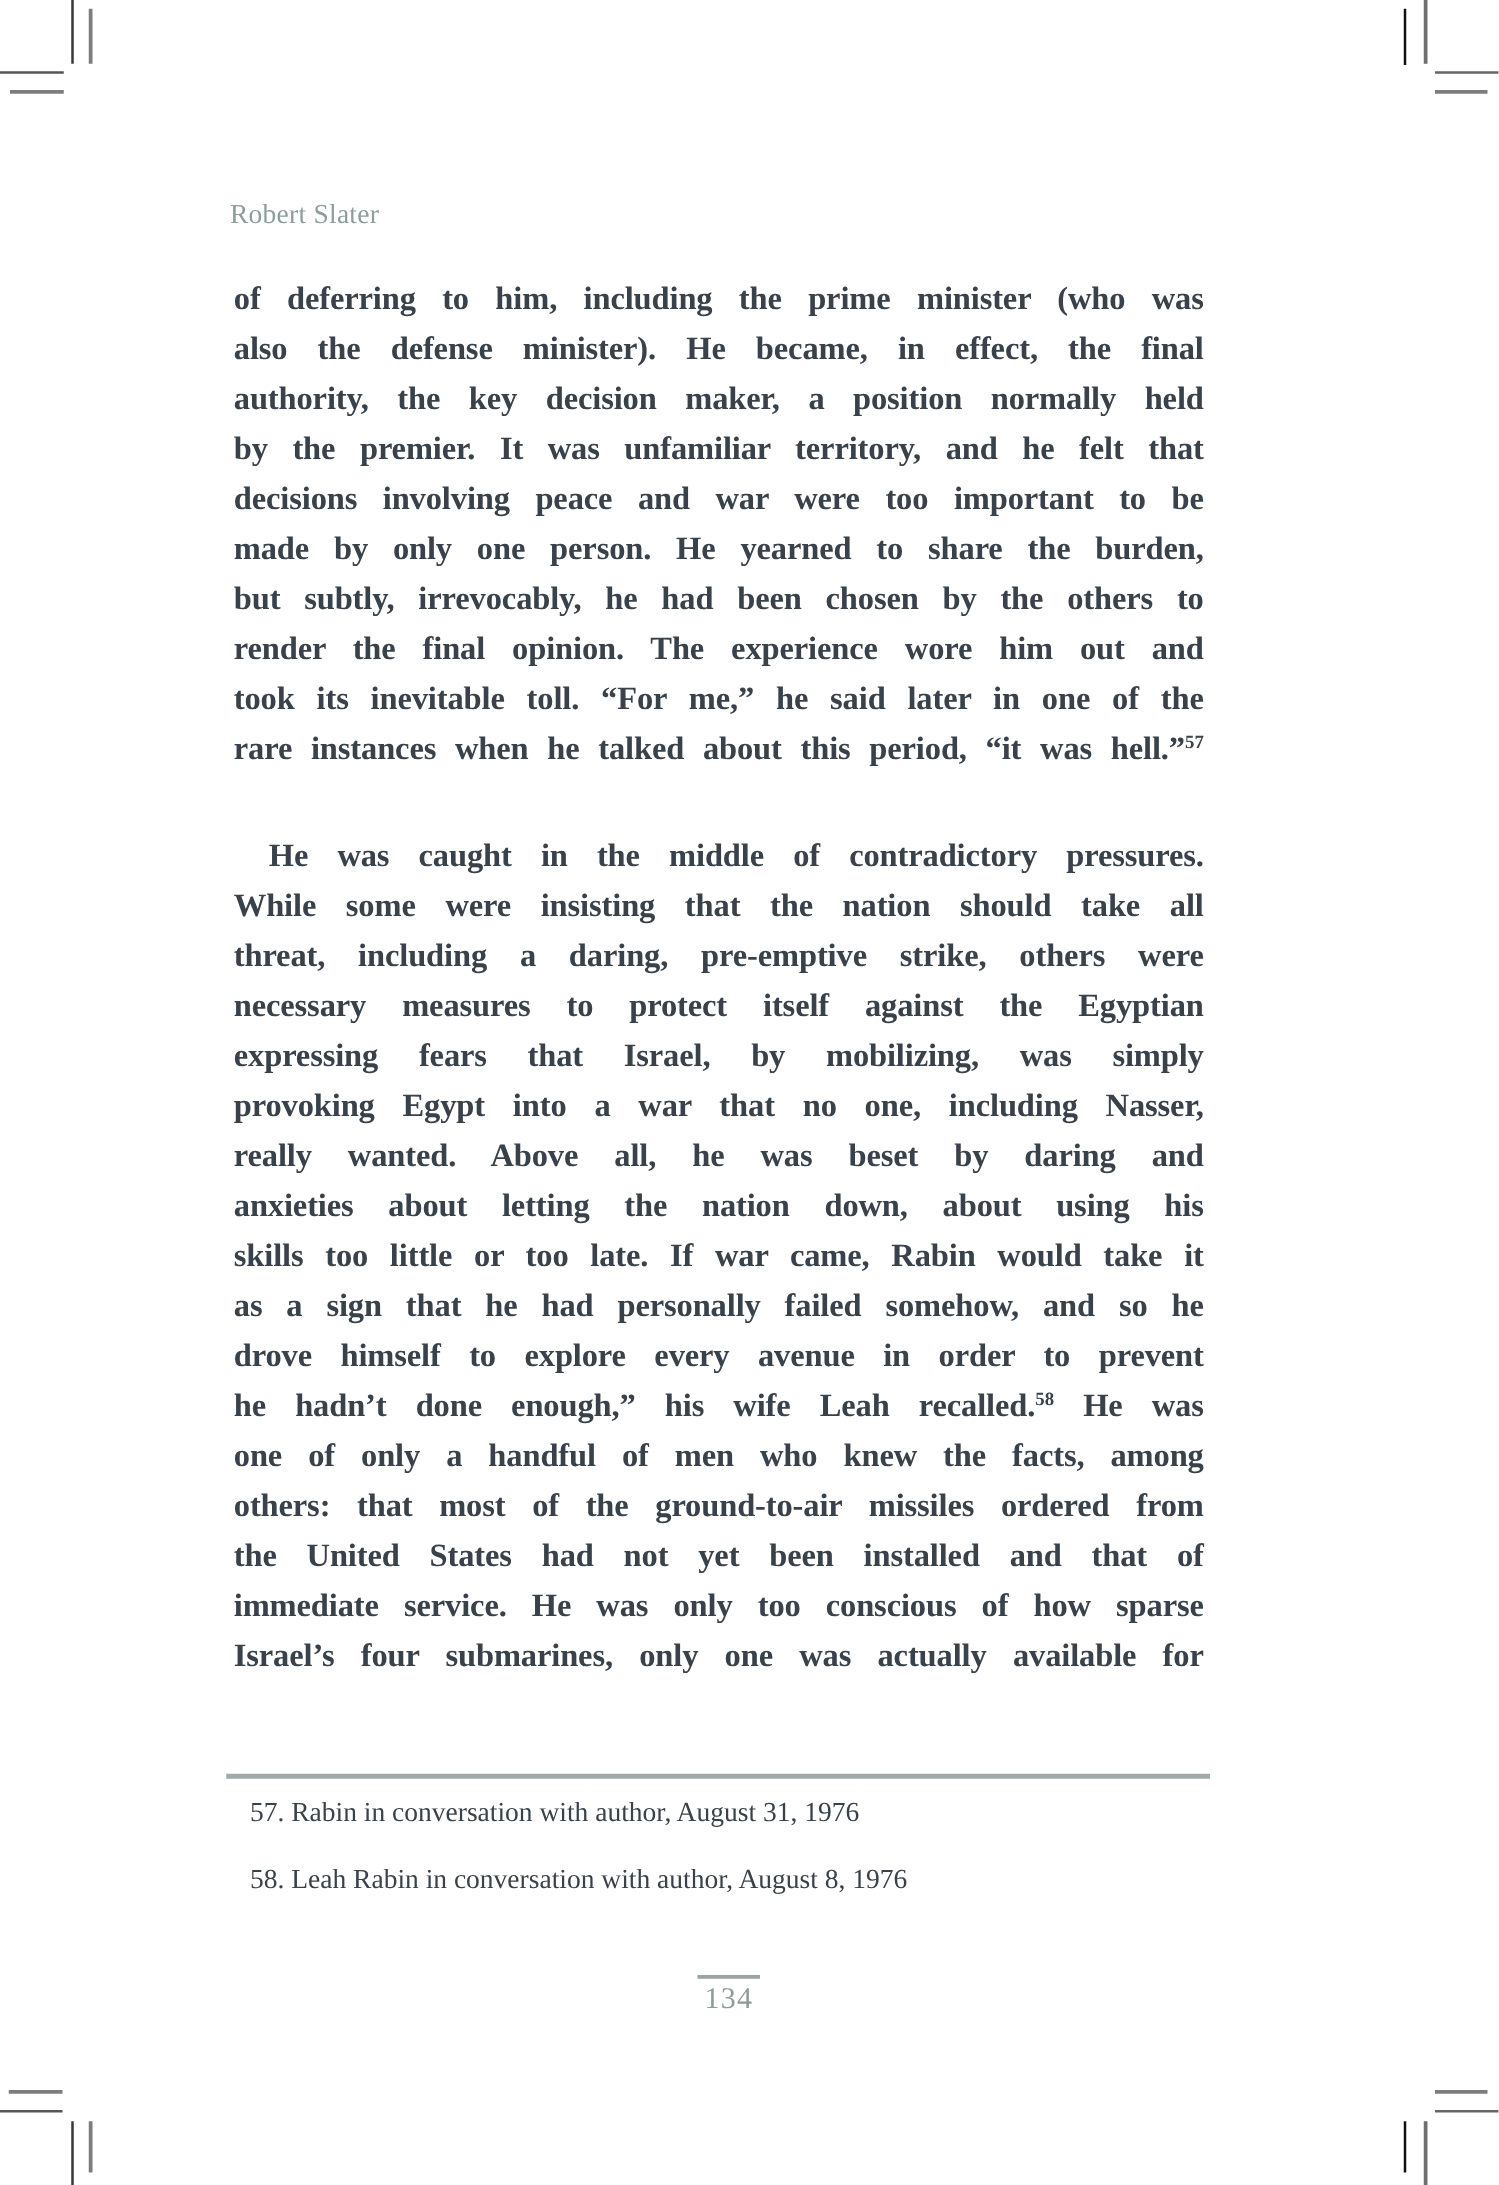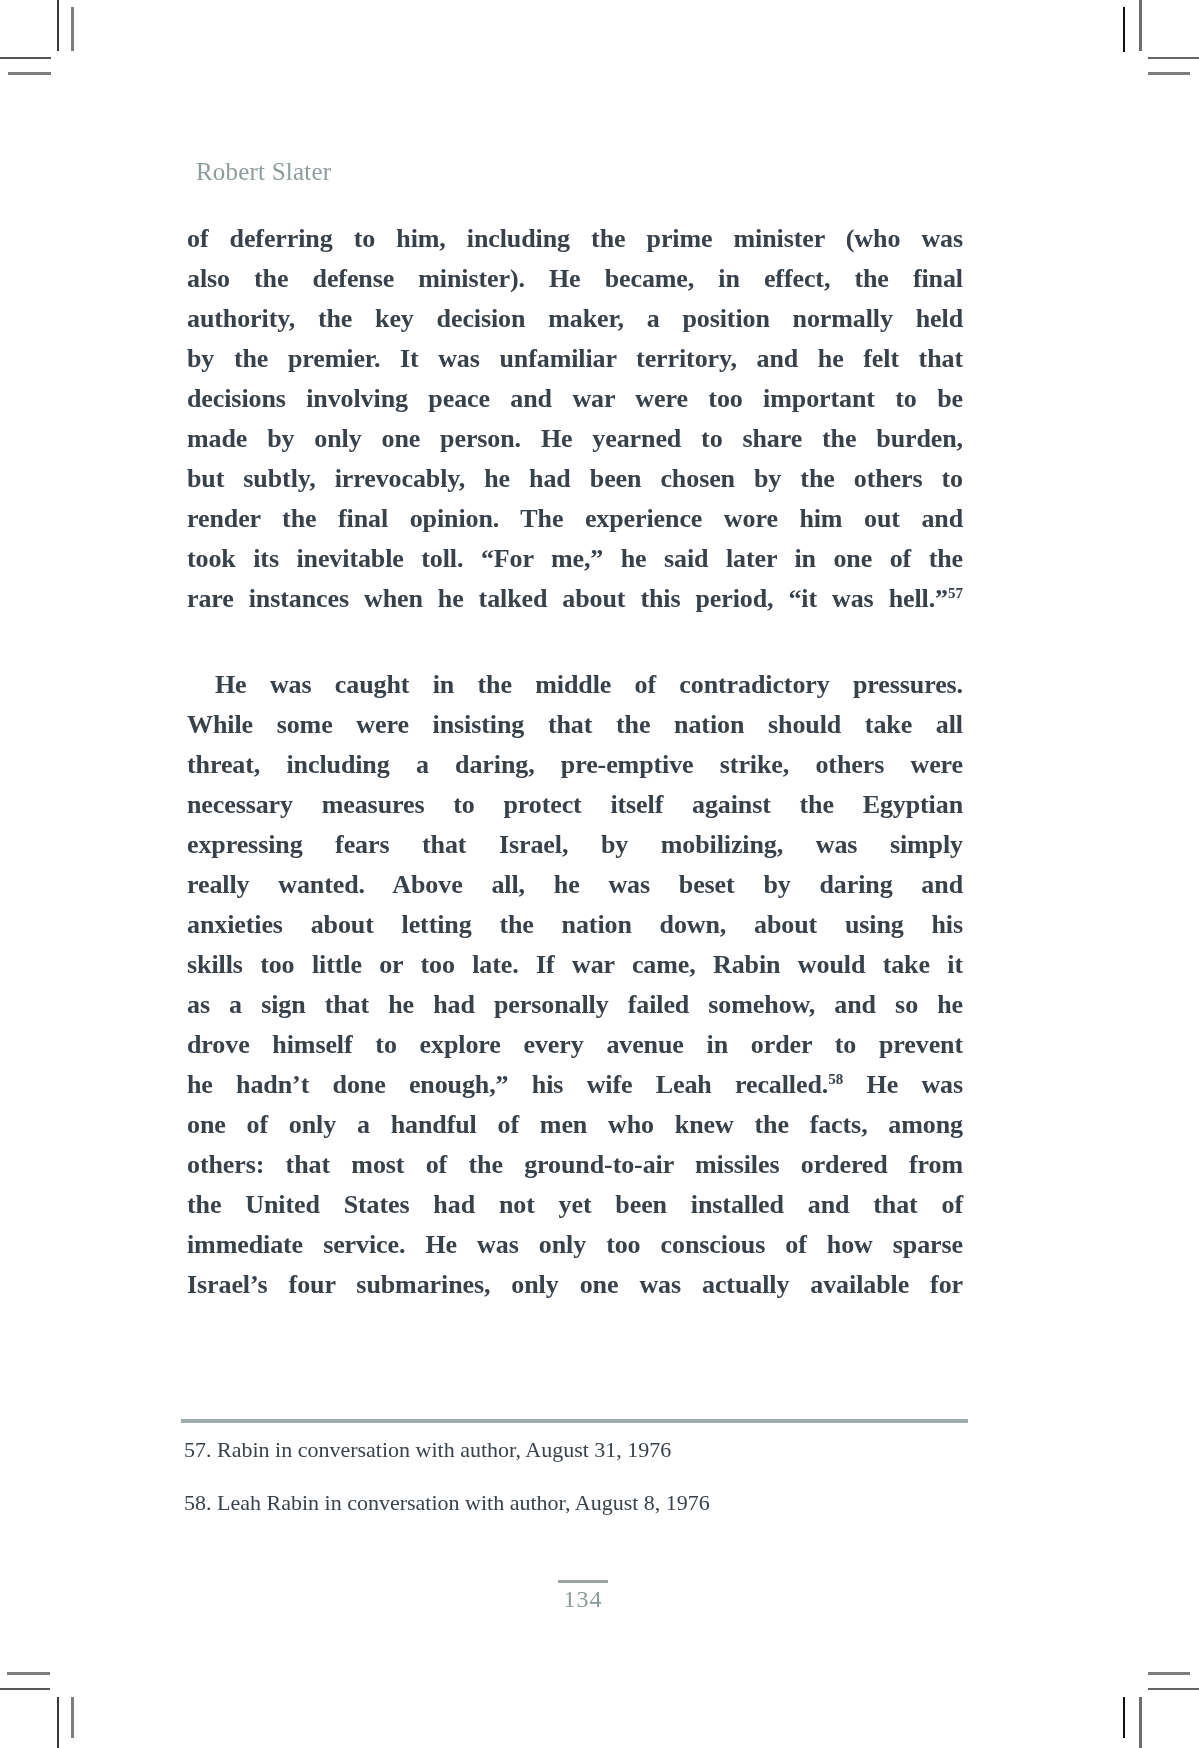--- a/index.html
+++ b/index.html
@@ -11,23 +11,23 @@
     font-family: "Liberation Serif", "DejaVu Serif", serif;
     overflow: hidden;
   }
 
   
   .mark { position: absolute; }
 
   
   .running-header {
     position: absolute;
-    left: 196px;
+    left: 184px;
     top: 158px;
-    font-size: 25px;
+    font-size: 22px;
     letter-spacing: 0.2px;
     color: #8f9c9c;
     font-family: Liberation Serif, serif;
   }
 
   
   .body-text {
     position: absolute;
     left: 184px;
     top: 216px;
@@ -59,21 +59,21 @@
     left: 181px;
     top: 1419px;
     width: 787px;
     height: 4px;
     background: #a2abab;
   }
 
   
   .footnotes {
     position: absolute;
-    left: 184px;
+    left: 200px;
     top: 1436px;
     width: 790px;
     color: #39424a;
     font-size: 22px;
   }
   .footnote { line-height: 28px; }
   .footnote + .footnote { margin-top: 25px; }
 
   
   .folio {
@@ -136,20 +136,21 @@
         <div class="line">render the final opinion. The experience wore him out and</div>
         <div class="line">took its inevitable toll. “For me,” he said later in one of the</div>
         <div class="line">rare instances when he talked about this period, “it was hell.”<sup>57</sup></div>
       </div>
       <div class="para">
         <div class="line first-indent">He was caught in the middle of contradictory pressures.</div>
         <div class="line">While some were insisting that the nation should take all</div>
         <div class="line">threat, including a daring, pre-emptive strike, others were</div>
         <div class="line">necessary measures to protect itself against the Egyptian</div>
         <div class="line">expressing fears that Israel, by mobilizing, was simply</div>
+        <div class="line">provoking Egypt into a war that no one, including Nasser,</div>
         <div class="line">really wanted. Above all, he was beset by daring and</div>
         <div class="line">anxieties about letting the nation down, about using his</div>
         <div class="line">skills too little or too late. If war came, Rabin would take it</div>
         <div class="line">as a sign that he had personally failed somehow, and so he</div>
         <div class="line">drove himself to explore every avenue in order to prevent</div>
         <div class="line">he hadn’t done enough,” his wife Leah recalled.<sup>58</sup> He was</div>
         <div class="line">one of only a handful of men who knew the facts, among</div>
         <div class="line">others: that most of the ground-to-air missiles ordered from</div>
         <div class="line">the United States had not yet been installed and that of</div>
         <div class="line">immediate service. He was only too conscious of how sparse</div>

